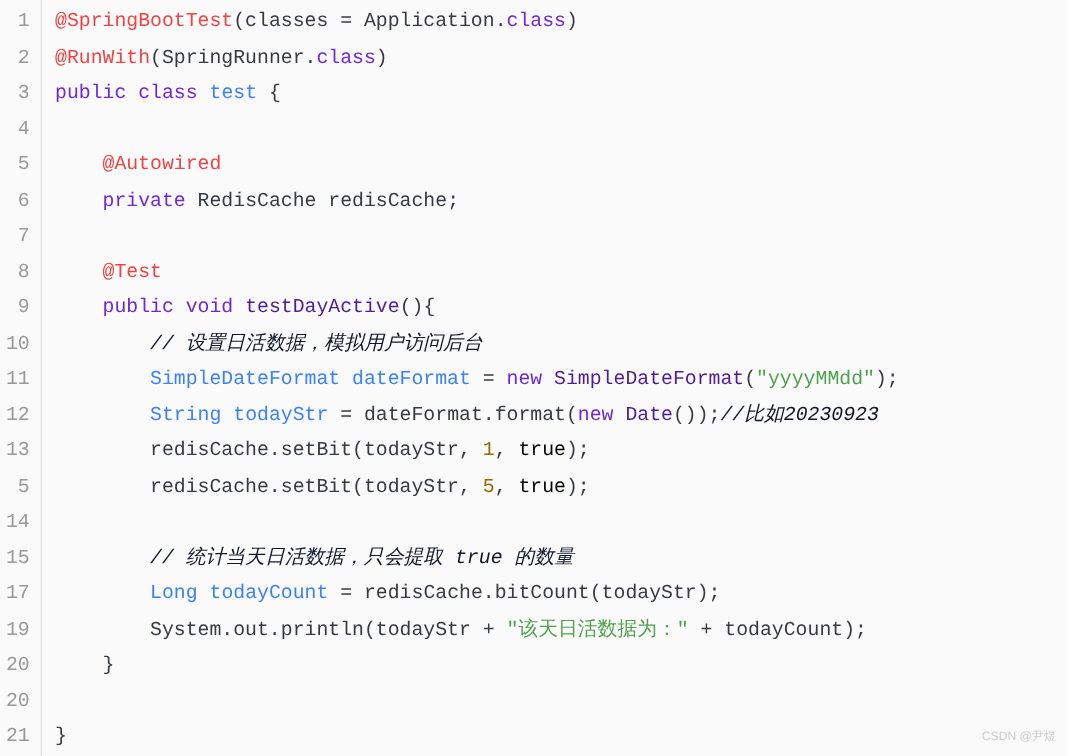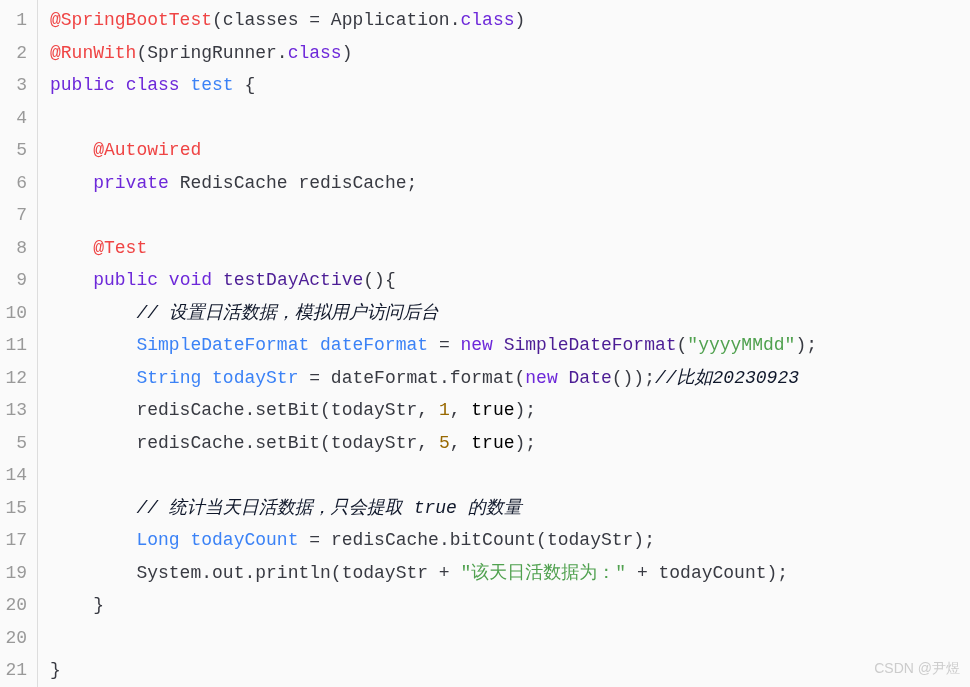--- a/index.html
+++ b/index.html
@@ -45,21 +45,21 @@
     .method-name { color: #4c1d95; }
     .string { color: #50a14f; }
     .number { color: #986801; }
     .bool { color: #000000; }
     .comment { color: #0f172a; font-style: italic; }
     .plain { color: #383a42; margin-top: 28px; }
     .watermark {
       position: absolute;
       bottom: 6px;
       right: 10px;
-      font-size: 14px;
+      font-size: 11px;
       color: #ccc;
       font-family: sans-serif;
     }
   </style>
 </head>
 <body>
 
 <div class="gutter" id="gutter">
     <div>1</div>
     <div>2</div>

